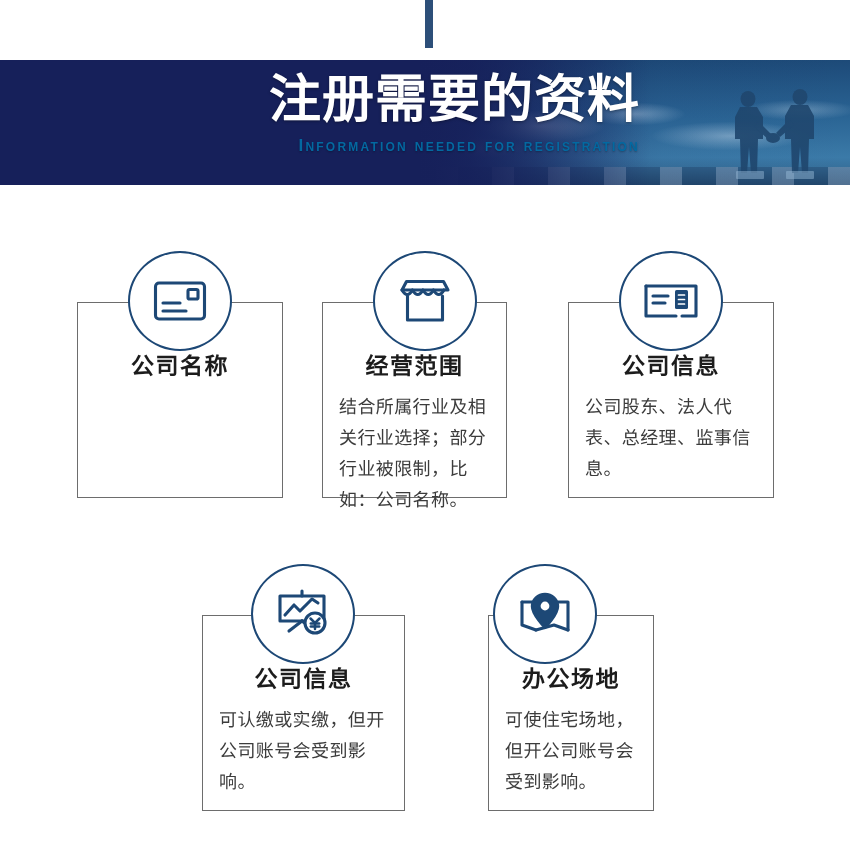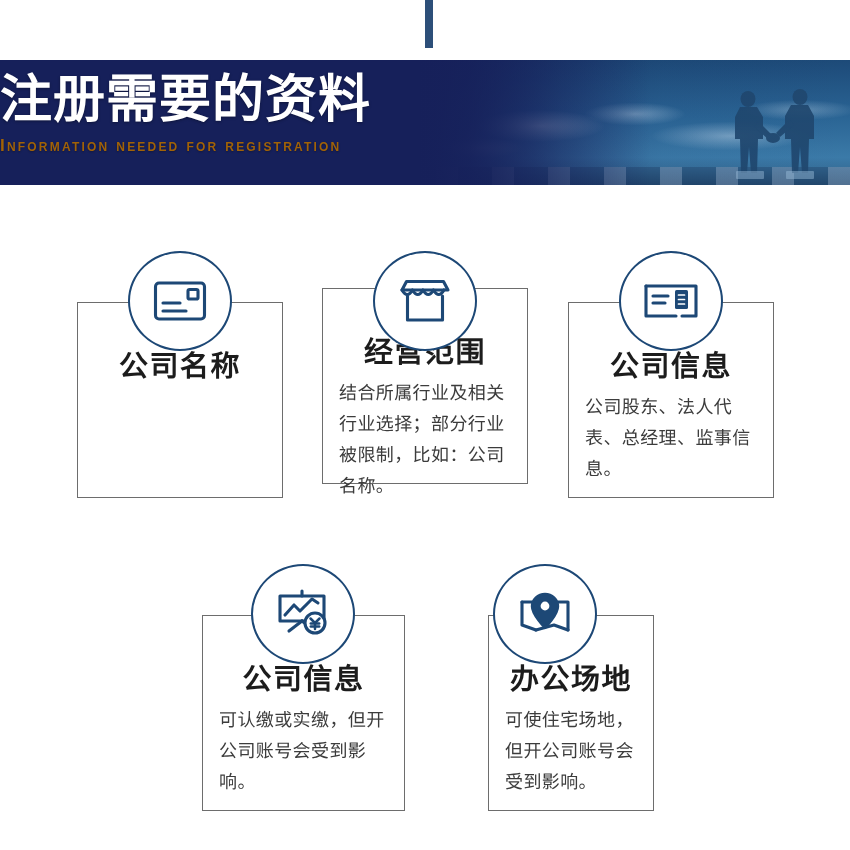--- a/index.html
+++ b/index.html
@@ -101,37 +101,37 @@
       #16205a 0%, #16205a 38%, rgba(22,32,90,0.78) 52%, rgba(22,32,90,0.25) 66%, rgba(22,32,90,0.05) 78%, rgba(22,32,90,0) 100%);
     pointer-events: none;
   }
   .header-text {
     position: absolute;
     left: 0;
     top: 60px;
     width: 640px;
     height: 125px;
     z-index: 4;
-    text-align: left;
+    text-align: right;
   }
   .header-title {
     margin: 0;
     padding: 8px 0 0 0;
     color: #ffffff;
     font-size: 52px;
     line-height: 62px;
     font-weight: 700;
     letter-spacing: 1px;
     font-family: "DejaVu Sans", "Liberation Sans", sans-serif;
     text-shadow: 0 1px 3px rgba(0,0,0,0.35);
   }
   .header-sub {
     margin: 0;
     padding: 6px 0 0 0;
-    color: #a16207;
+    color: #0369a1;
     font-size: 17px;
     line-height: 20px;
     font-weight: 700;
     letter-spacing: 2.2px;
     font-variant: small-caps;
     font-family: "Liberation Sans", sans-serif;
     text-shadow: 0 1px 2px rgba(0,0,0,0.3);
   }
 
   
@@ -144,21 +144,21 @@
   .card-inner {
     position: relative;
     height: 100%;
     padding: 48px 16px 10px 16px;
     box-sizing: border-box;
     text-align: center;
   }
   .card-title {
     margin: 0;
     color: #1c1c1c;
-    font-size: 29px;
+    font-size: 23px;
     line-height: 30px;
     font-weight: 700;
     letter-spacing: 1.5px;
     font-family: "DejaVu Sans", "Liberation Sans", sans-serif;
   }
   .card-body {
     margin: 10px 0 0 0;
     color: #3c3c3c;
     font-size: 18px;
     line-height: 31px;
@@ -178,21 +178,21 @@
     box-sizing: border-box;
     display: flex;
     align-items: center;
     justify-content: center;
     z-index: 3;
   }
   .badge svg { display: block; }
 
   
   #card-1 { left: 77px;  top: 302px; width: 206px; height: 196px; }
-  #card-2 { left: 322px; top: 288px; width: 206px; height: 196px; }
+  #card-2 { left: 322px; top: 302px; width: 185px; height: 196px; }
   #card-3 { left: 568px; top: 302px; width: 206px; height: 196px; }
   #card-4 { left: 202px; top: 615px; width: 203px; height: 196px; }
   #card-5 { left: 459px; top: 615px; width: 166px; height: 196px; margin-left: 29px; }
 
   #badge-1 { left: 128px; top: 251px; }
   #badge-2 { left: 373px; top: 251px; }
   #badge-3 { left: 619px; top: 251px; }
   #badge-4 { left: 251px; top: 564px; }
   #badge-5 { left: 493px; top: 564px; }
 </style>

